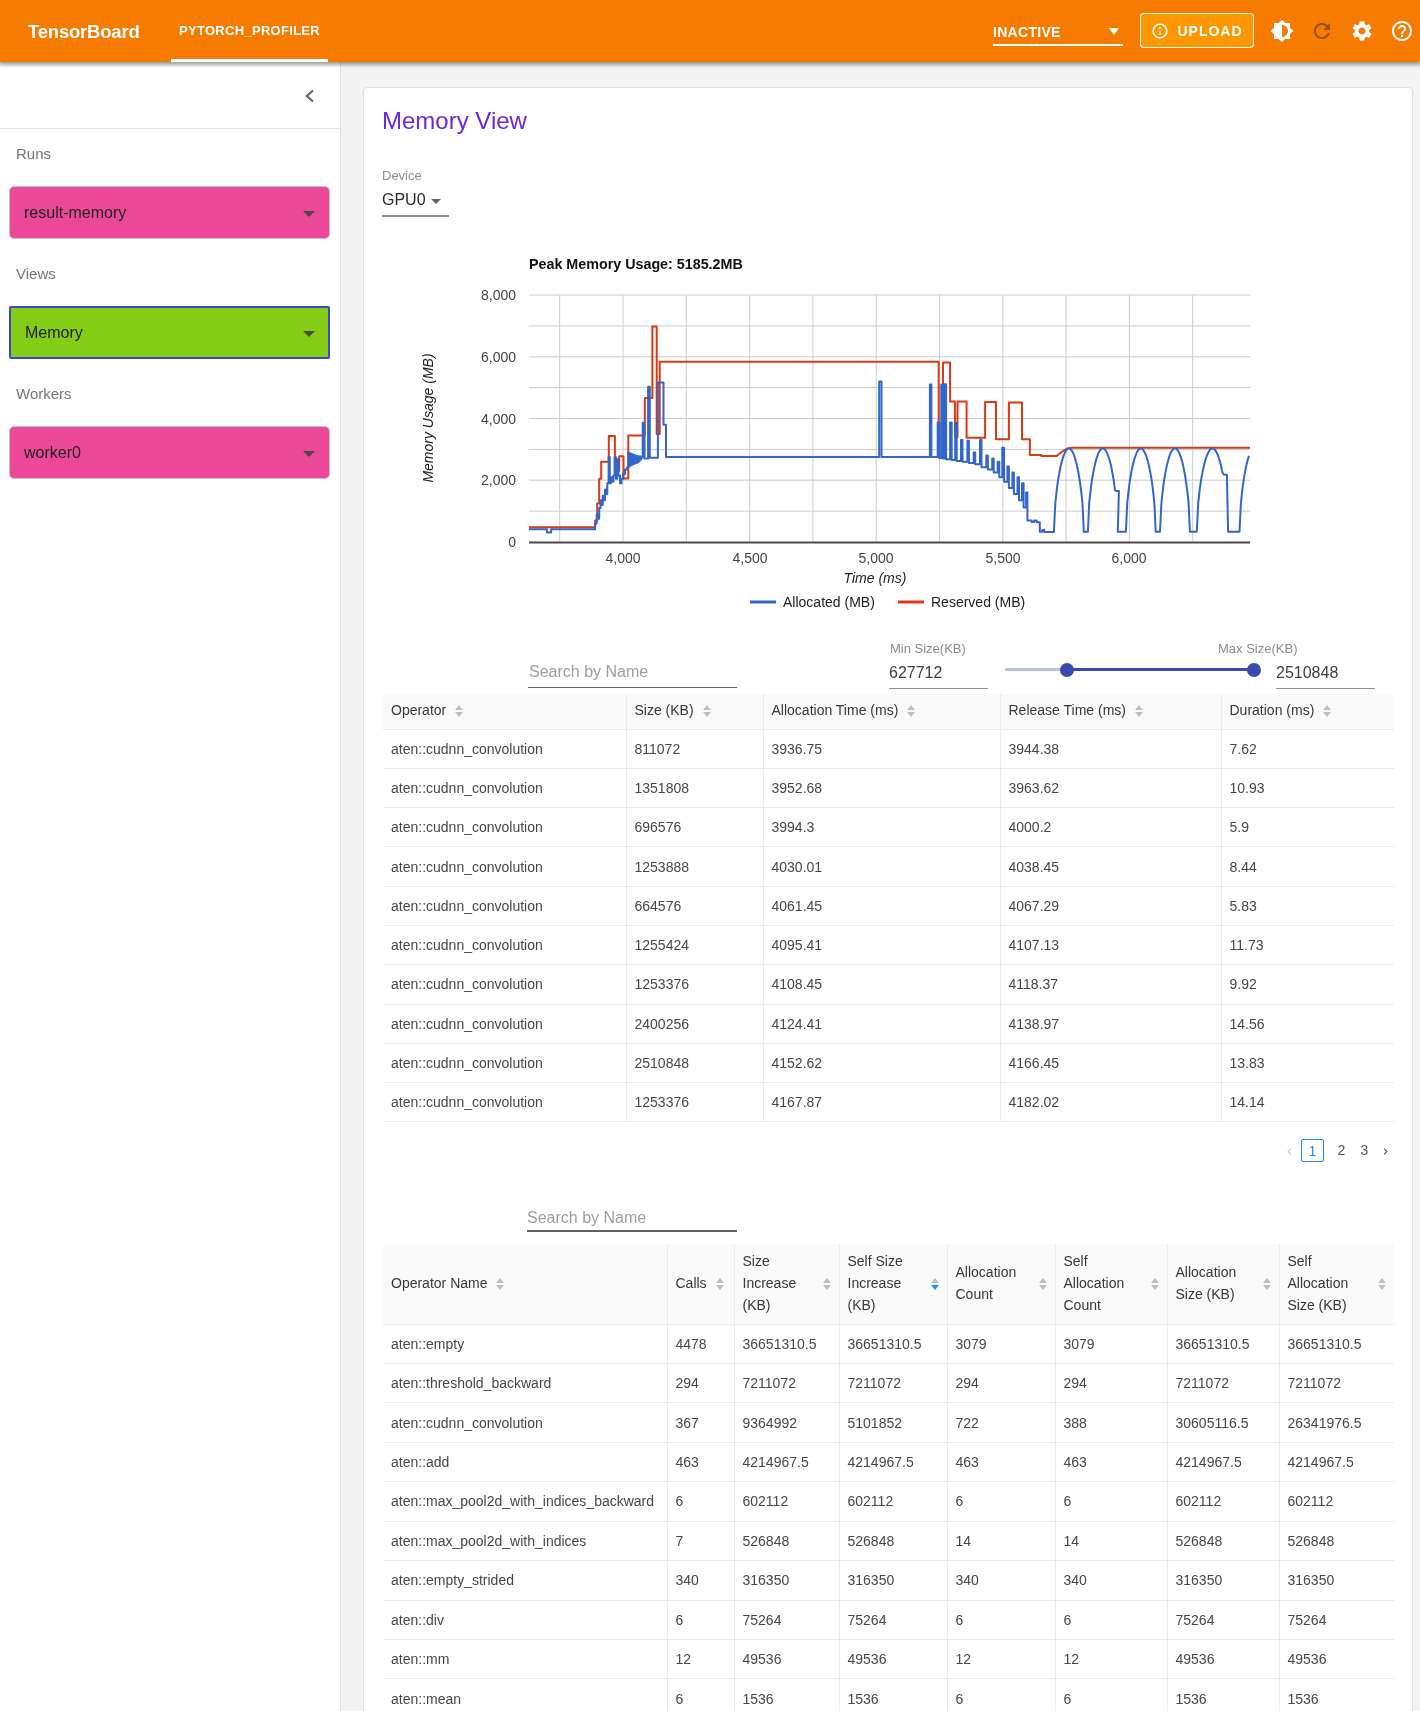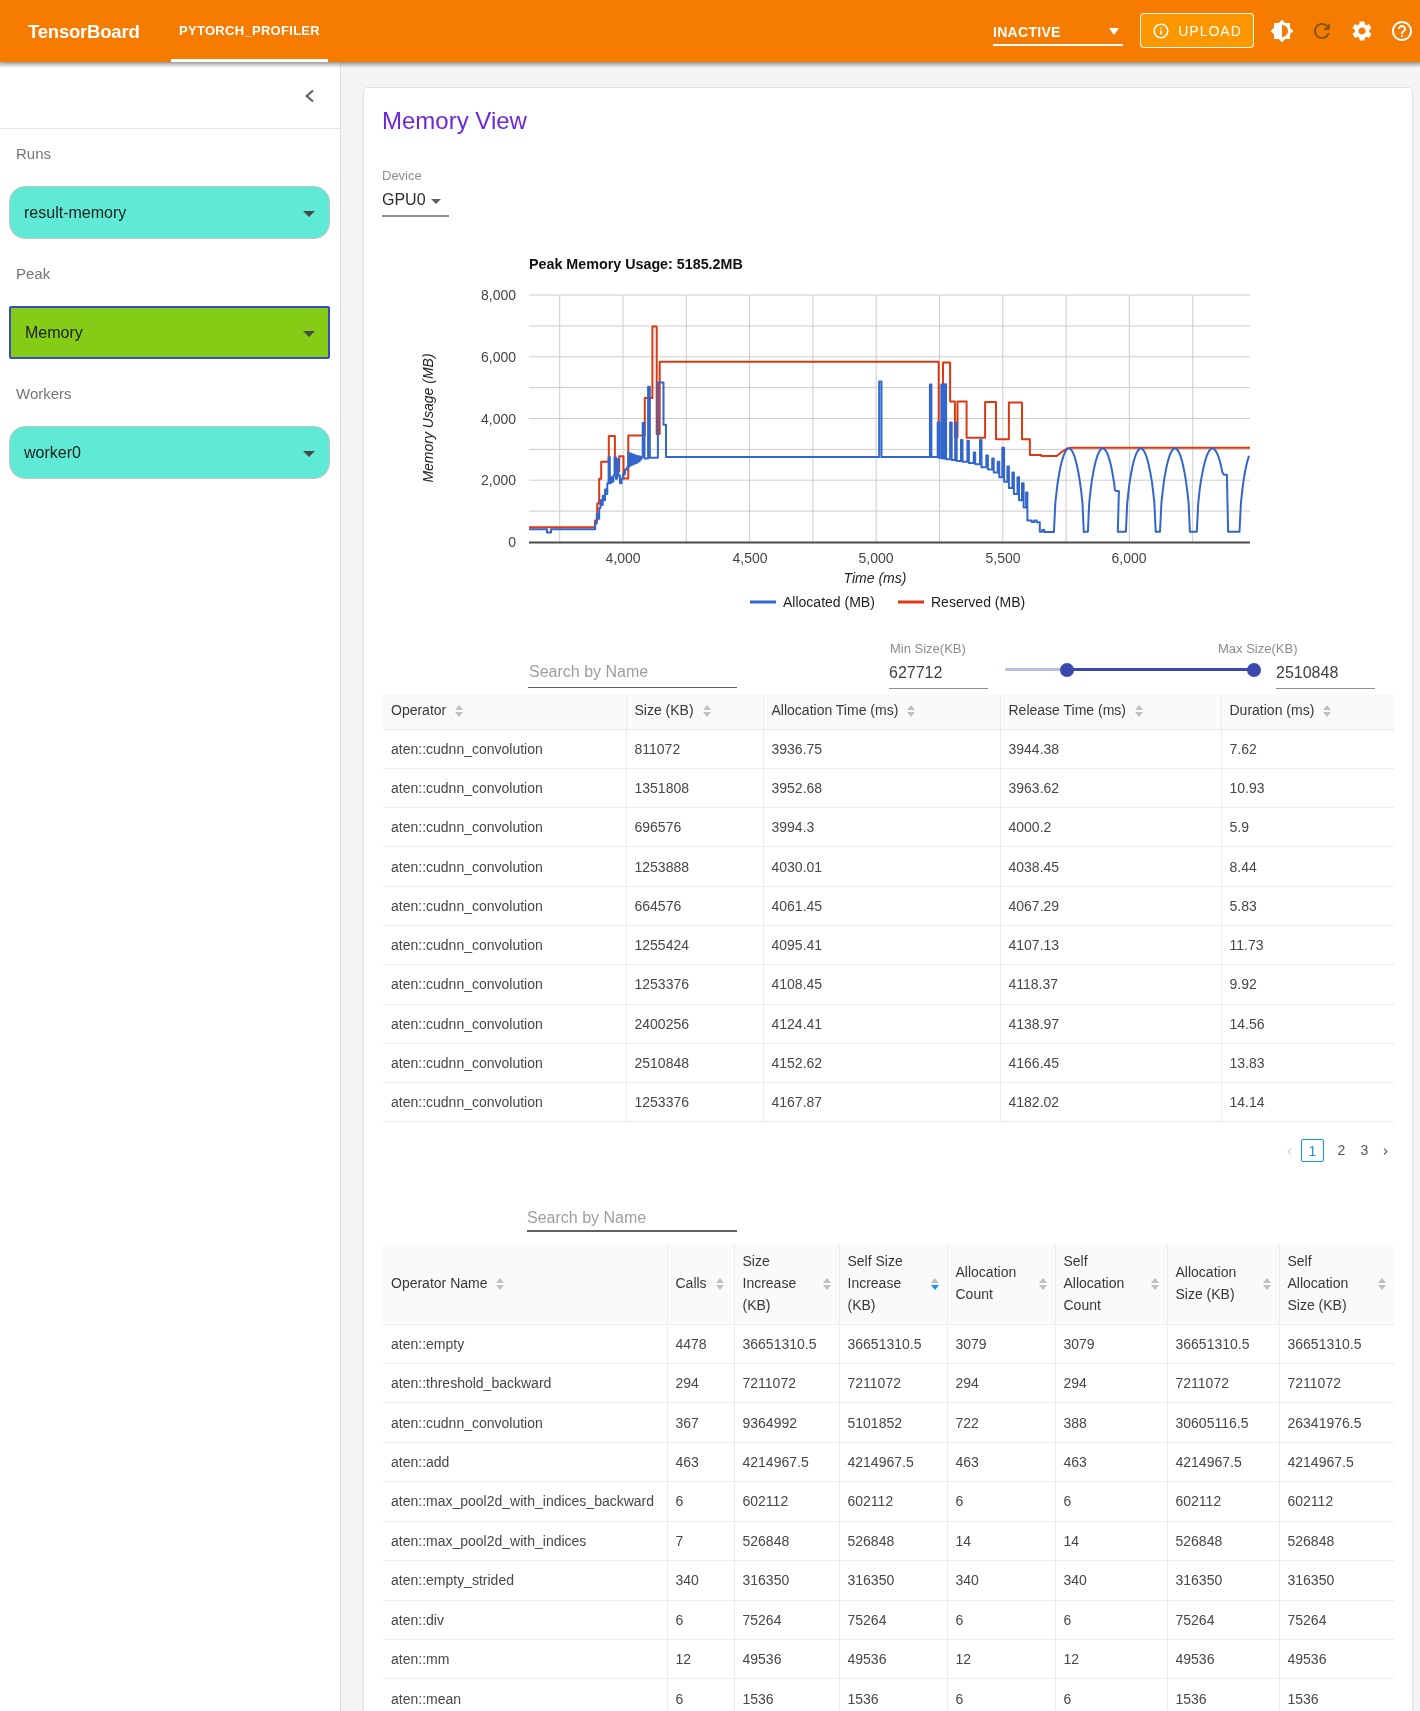--- a/index.html
+++ b/index.html
@@ -6,28 +6,28 @@
 .abs { position:absolute; }
 
 #hdr { position:absolute; left:0; top:0; width:1420px; height:62px; background:#f57c00; box-shadow:0 2px 4px rgba(0,0,0,0.25); z-index:10; }
 #logo { position:absolute; left:28px; top:21px; color:#fff; font-size:18.5px; font-weight:bold; letter-spacing:-0.2px; }
 #tab { position:absolute; left:171px; top:0; width:157px; height:62px; color:#fff; font-size:13px; font-weight:bold; letter-spacing:0.3px; text-align:center; line-height:62px; }
 #tabline { position:absolute; left:171px; top:59px; width:157px; height:3px; background:#fff; }
 #inactive { position:absolute; left:993px; top:24px; color:#fff; font-size:14px; font-weight:bold; letter-spacing:0.3px; }
 #inact-line { position:absolute; left:993px; top:44px; width:130px; height:2px; background:#fff; }
 #inact-caret { position:absolute; left:1109px; top:28px; width:0; height:0; border-left:5.5px solid transparent; border-right:5.5px solid transparent; border-top:7px solid #ffffff; }
 #upload { position:absolute; left:1140px; top:13px; width:114px; height:35px; background:#fb9800; border:1px solid rgba(255,255,255,0.95); border-radius:4px; color:#fff; display:flex; align-items:center; justify-content:center; }
-#upload span { font-size:14px; font-weight:normal; letter-spacing:1px; margin-left:8px; }
+#upload span { font-size:14px; font-weight:bold; letter-spacing:1px; margin-left:8px; }
 .hicon { position:absolute; top:19px; width:24px; height:24px; }
 
 #side { position:absolute; left:0; top:62px; width:341px; height:1649px; background:#fff; border-right:1px solid #dfdfdf; }
 #collapse { position:absolute; left:305px; top:27px; }
 #sidediv { position:absolute; left:0; top:66px; width:341px; height:1px; background:#e6e6e6; }
 .slabel { position:absolute; left:16px; color:#757575; font-size:15px; }
-.sel { position:absolute; left:9px; width:321px; height:53px; border:1px solid #c4c4c4; border-radius:16px; background:#5eead4; color:#212121; font-size:16px; line-height:51px; padding-left:14px; }
+.sel { position:absolute; left:9px; width:321px; height:53px; border:1px solid #c4c4c4; border-radius:5px; background:#ec4899; color:#212121; font-size:16px; line-height:51px; padding-left:14px; }
 .sel .dc { position:absolute; right:14px; top:24px; width:0; height:0; border-left:6px solid transparent; border-right:6px solid transparent; border-top:6px solid #4a4a4a; }
 #sel2 { border:2px solid #3b4bbf; border-radius:2px; background:#84cc16; line-height:49px; }
 
 #card { position:absolute; left:363px; top:87px; width:1050px; height:1660px; background:#fff; border:1px solid #e2e2e2; border-radius:4px; box-shadow:0 1px 2px rgba(0,0,0,0.06); }
 #title { position:absolute; left:382px; top:107px; font-size:24px; color:#6d28d9; }
 #devlab { position:absolute; left:382px; top:168px; font-size:13px; color:#8e8e8e; }
 #devval { position:absolute; left:382px; top:191px; font-size:16px; color:#2b2b2b; }
 #devcaret { position:absolute; left:431px; top:198.5px; width:0; height:0; border-left:5px solid transparent; border-right:5px solid transparent; border-top:5px solid #616161; }
 #devline { position:absolute; left:382px; top:215px; width:67px; height:1.5px; background:#8f8f8f; }
 #chart { position:absolute; left:380px; top:250px; }
@@ -97,21 +97,21 @@
 </div>
 <div id="shadowstrip" style="position:absolute;left:0;top:62px;width:1420px;height:6px;background:linear-gradient(rgba(0,0,0,0.22),rgba(0,0,0,0.0));z-index:5;"></div>
 <div id="side">
   <svg id="collapse" width="10" height="14" viewBox="0 0 10 14">
       <polyline points="8,1.5 1.8,7 8,12.5" fill="none" stroke="#5f6368" stroke-width="2.2"></polyline>
     </svg>
   <div id="sidediv"></div>
 </div>
 <div class="slabel" style="top:145px">Runs</div>
 <div class="sel" style="top:186px">result-memory<span class="dc"></span></div>
-<div class="slabel" style="top:265px">Peak</div>
+<div class="slabel" style="top:265px">Views</div>
 <div class="sel" id="sel2" style="top:306px">Memory<span class="dc" style="top:23px;right:13px"></span></div>
 <div class="slabel" style="top:385px">Workers</div>
 <div class="sel" style="top:426px">worker0<span class="dc"></span></div>
 <div id="card"></div>
 <div id="title">Memory View</div>
 <div id="devlab">Device</div>
 <div id="devval">GPU0</div>
 <div id="devcaret"></div>
 <div id="devline"></div>
 <svg id="chart" width="890" height="370" viewBox="380 250 890 370">

